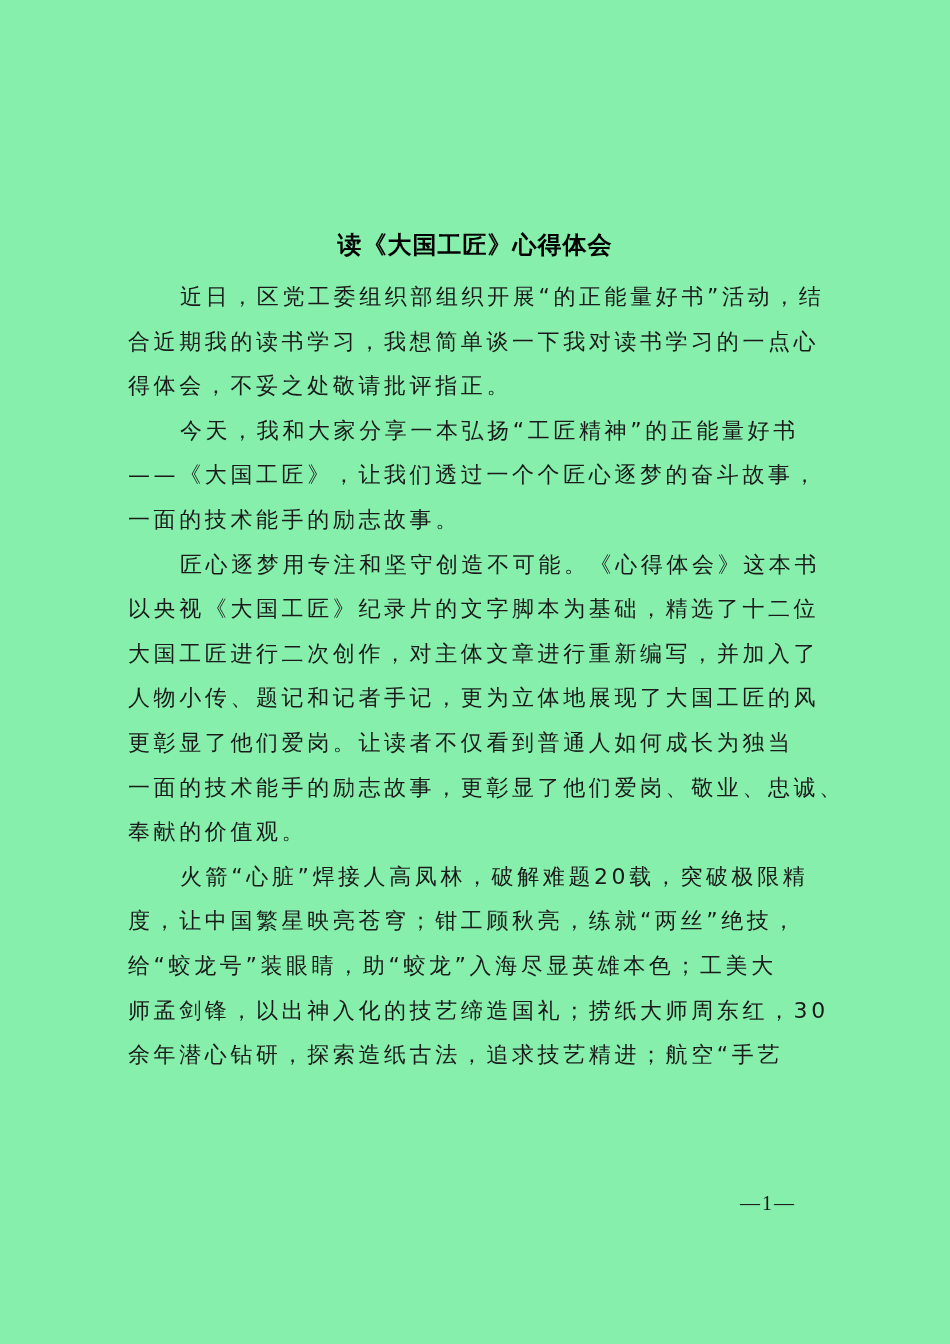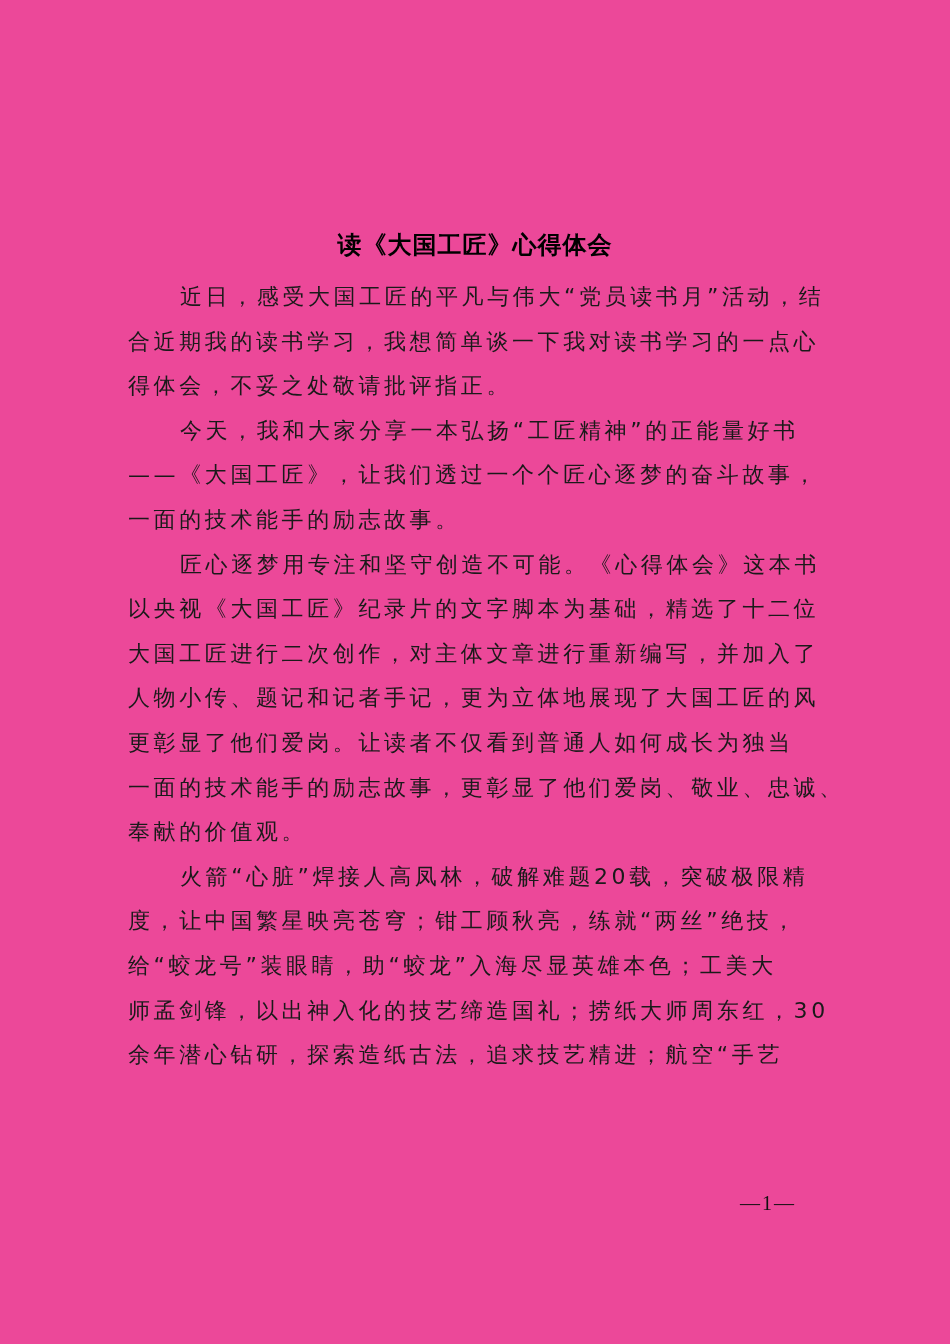--- a/index.html
+++ b/index.html
@@ -1,35 +1,35 @@
 <!DOCTYPE html>
 <html><head>
   <meta charset="utf-8">
   <style>
     html, body { margin: 0; padding: 0; background: #ffffff; }
     body { width: 950px; height: 1344px; position: relative; overflow: hidden;
       font-family: "DejaVu Serif", "Liberation Serif", serif; color: #111111; }
-    .page { position: absolute; left: 0; top: 0; width: 950px; height: 1344px; background: #ec4899; }
+    .page { position: absolute; left: 0; top: 0; width: 950px; height: 1344px; background: #86efac; }
     .title { position: absolute; top: 228px; left: 0; width: 950px; text-align: center;
       font-size: 24px; font-weight: bold; letter-spacing: 1px; line-height: 34px;
       font-family: "DejaVu Serif", "Liberation Serif", serif; color: #000; }
     .body { position: absolute; left: 128px; top: 280px; width: 710px; }
     .line { height: 44.6px; line-height: 34px; font-size: 22px; white-space: nowrap;
       letter-spacing: 3.6px; font-family: "DejaVu Sans", "Liberation Sans", sans-serif; color: #1a1a1a; }
     .line.indent { padding-left: 52px; }
     .page-number { position: absolute; top: 1192px; left: 740px; font-size: 20px;
       font-family: "Liberation Serif", "DejaVu Serif", serif; color: #111; letter-spacing: 2px; }
   </style>
 </head>
 <body>
 
 <div class="page">
   <div class="title">读《大国工匠》心得体会</div>
   <div class="body">
-    <div class="line indent">近日，感受大国工匠的平凡与伟大“党员读书月”活动，结</div>
+    <div class="line indent">近日，区党工委组织部组织开展“的正能量好书”活动，结</div>
     <div class="line">合近期我的读书学习，我想简单谈一下我对读书学习的一点心</div>
     <div class="line">得体会，不妥之处敬请批评指正。</div>
     <div class="line indent">今天，我和大家分享一本弘扬“工匠精神”的正能量好书</div>
     <div class="line">——《大国工匠》，让我们透过一个个匠心逐梦的奋斗故事，</div>
     <div class="line">一面的技术能手的励志故事。</div>
     <div class="line indent">匠心逐梦用专注和坚守创造不可能。《心得体会》这本书</div>
     <div class="line">以央视《大国工匠》纪录片的文字脚本为基础，精选了十二位</div>
     <div class="line">大国工匠进行二次创作，对主体文章进行重新编写，并加入了</div>
     <div class="line">人物小传、题记和记者手记，更为立体地展现了大国工匠的风</div>
     <div class="line">更彰显了他们爱岗。让读者不仅看到普通人如何成长为独当</div>

